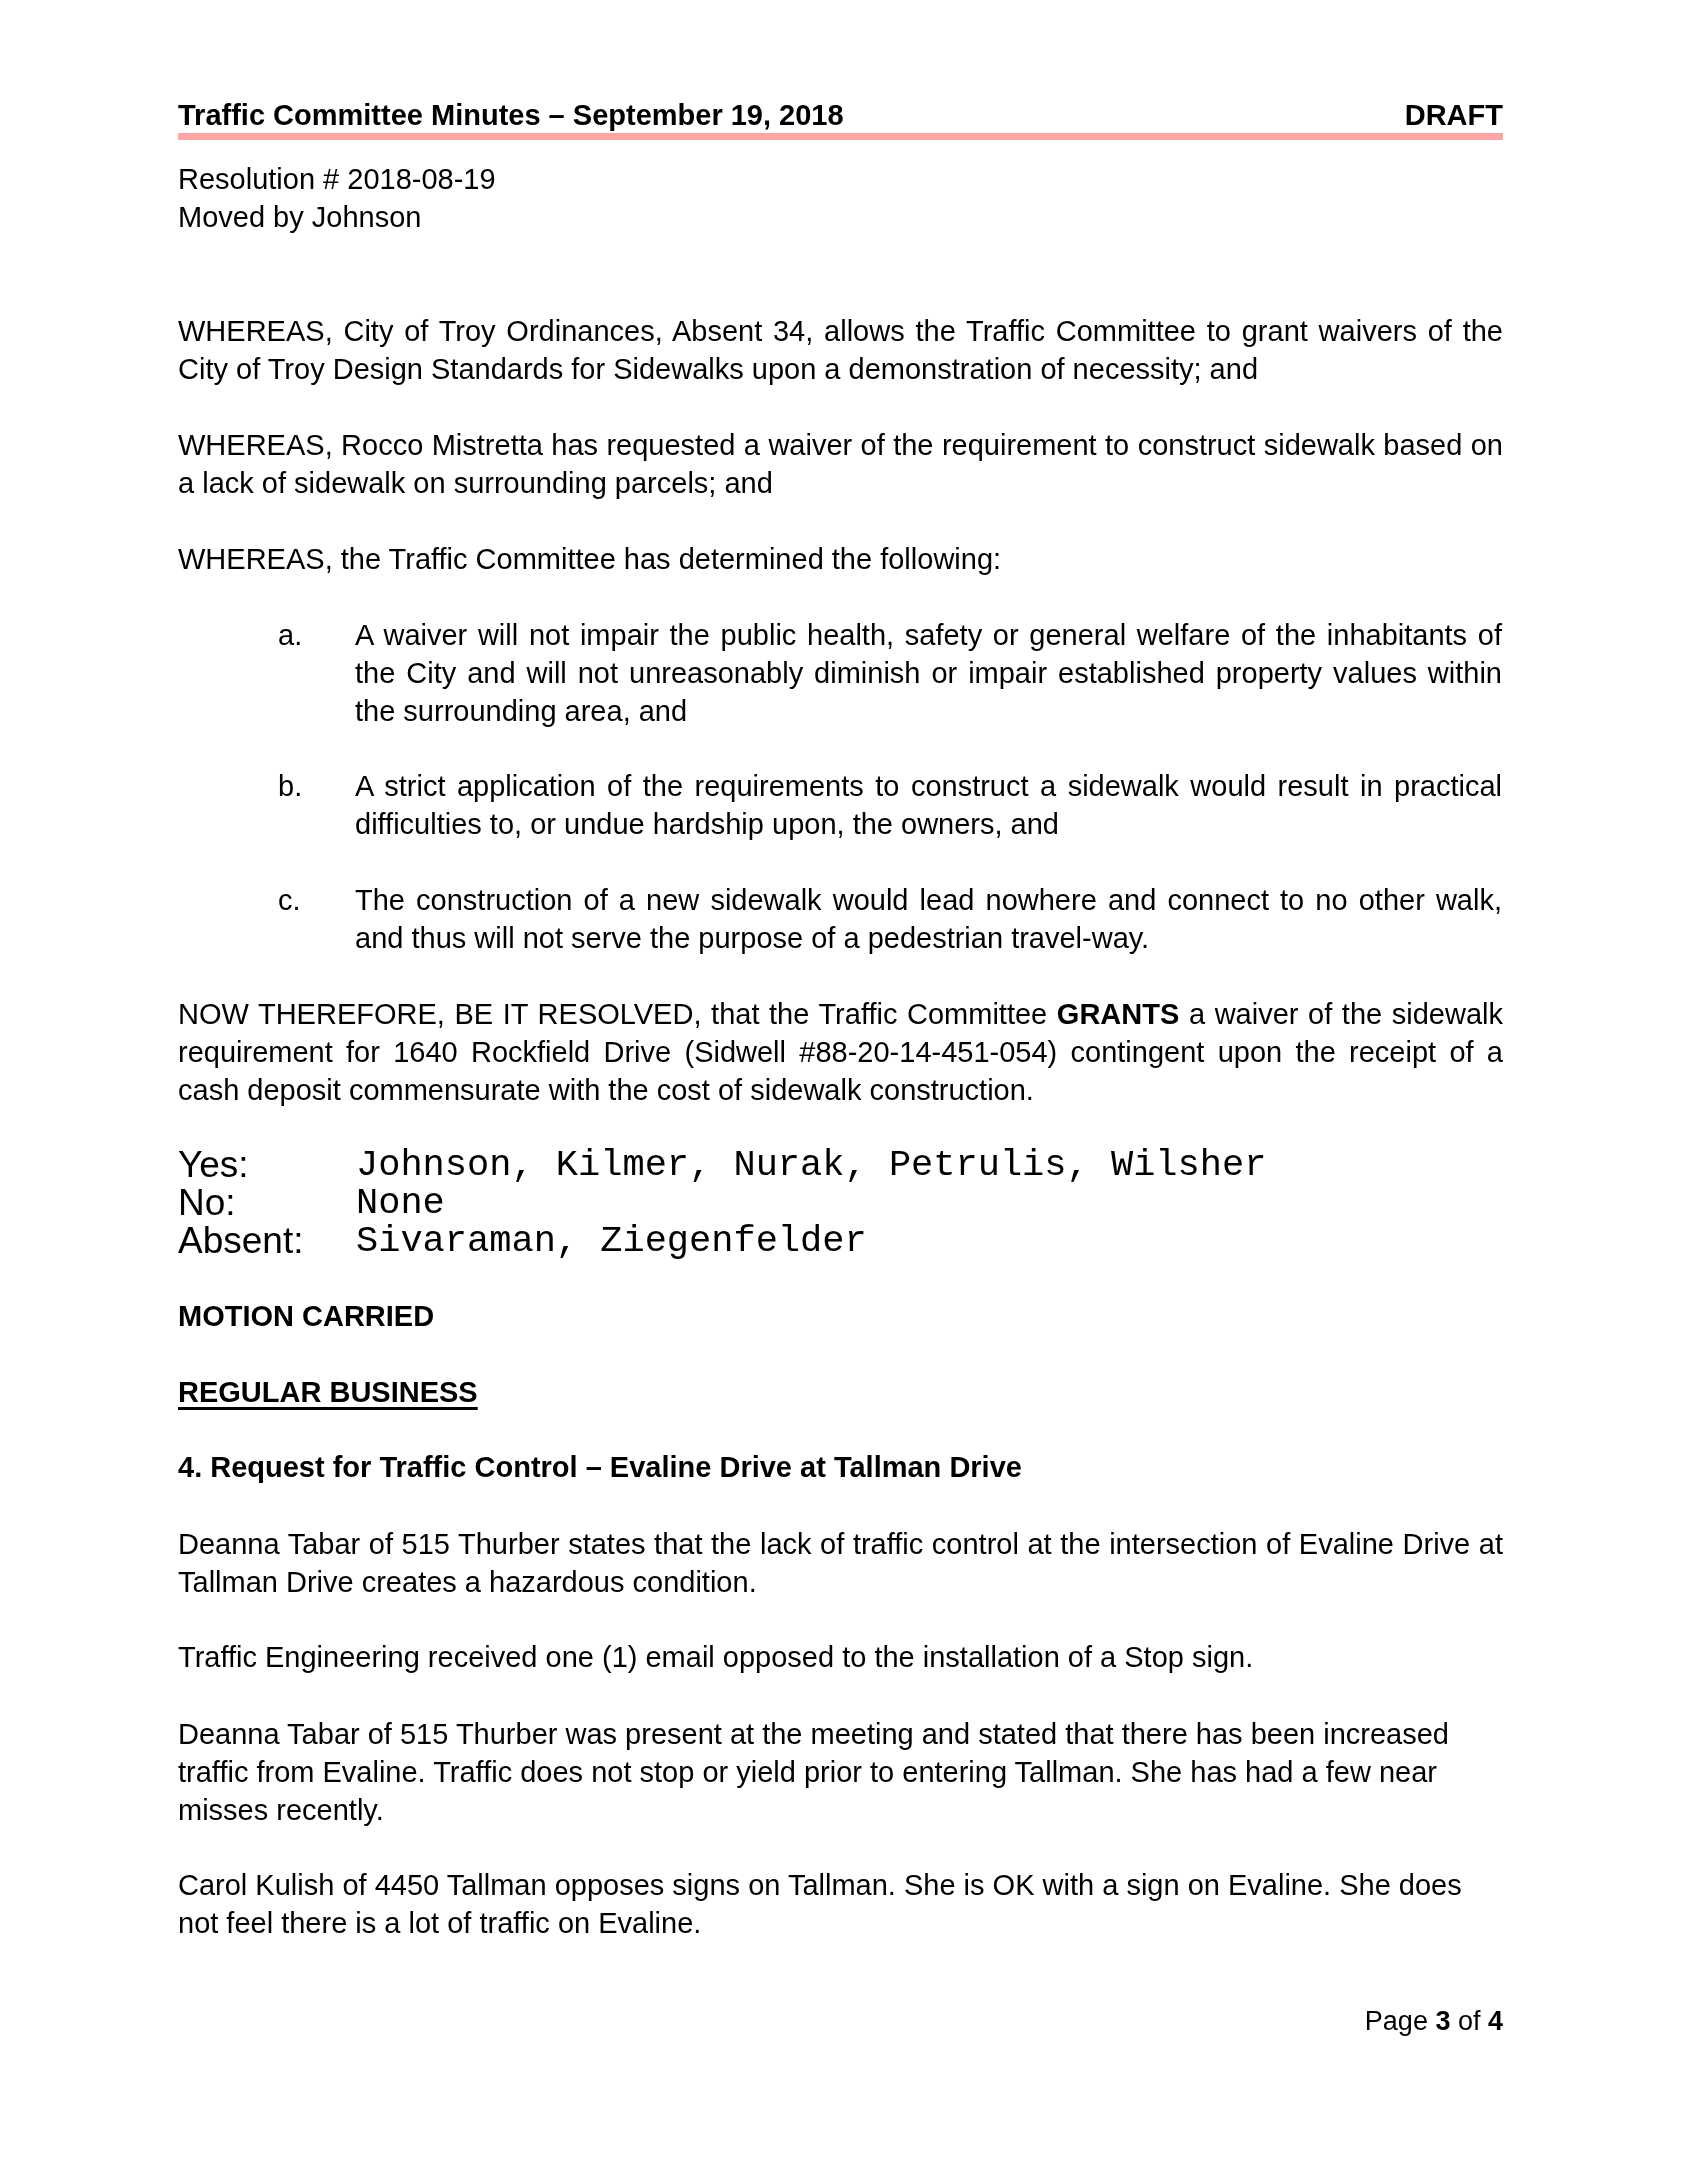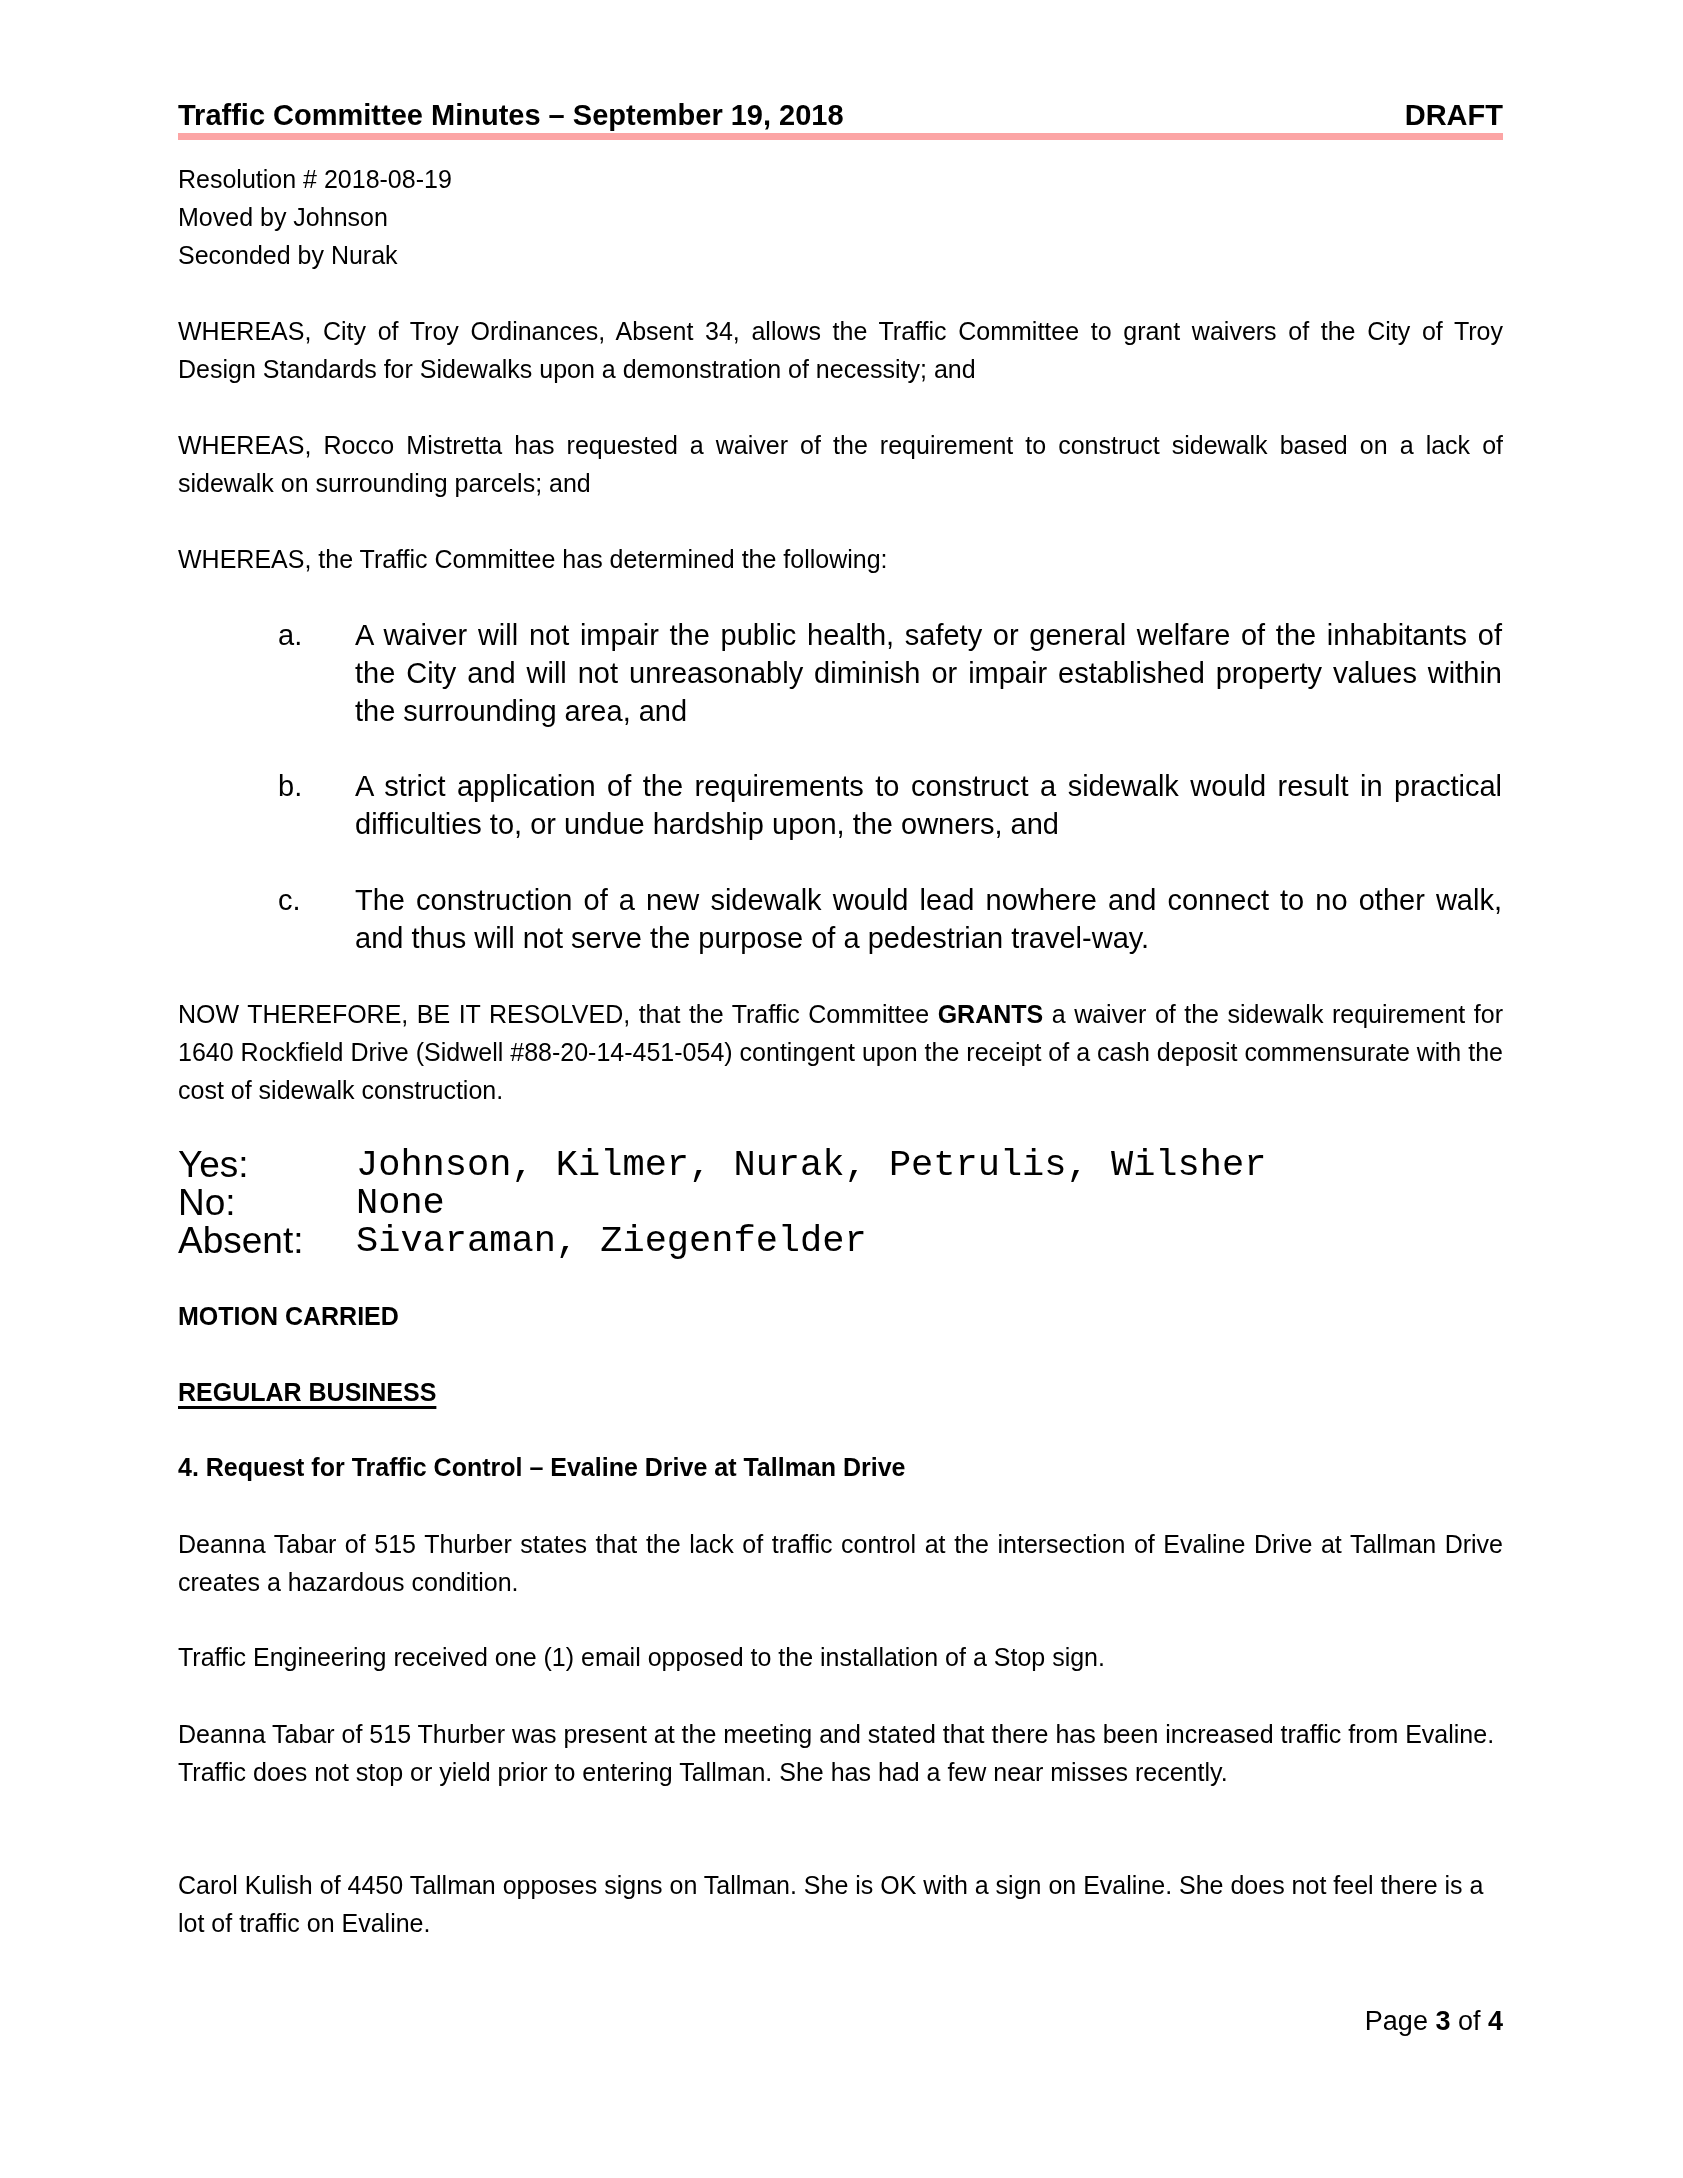--- a/index.html
+++ b/index.html
@@ -32,21 +32,21 @@
       font-size: 29px;
       line-height: 36px;
     }
     .header .title { position: absolute; left: 0; top: 0; }
     .header .status { position: absolute; right: 0; top: 0; }
 
     .txt {
       position: absolute;
       left: 0;
       width: 1325px;
-      font-size: 25px;
+      font-size: 29px;
       line-height: 38px;
       margin: 0;
     }
     .justify { text-align: justify; text-align-last: left; }
     .block-lines span { display: block; }
 
     .list-item {
       position: absolute;
       left: 100px;
       width: 1225px;
@@ -95,21 +95,20 @@
 <div class="page">
 
   <div class="header">
     <span class="title">Traffic Committee Minutes – September 19, 2018</span>
     <span class="status">DRAFT</span>
   </div>
 
   <div class="txt block-lines" style="top:160px;">
     <span>Resolution # 2018-08-19</span>
     <span>Moved by Johnson</span>
-    <span>Seconded by Nurak</span>
   </div>
 
   <p class="txt justify" style="top:312px;">WHEREAS, City of Troy Ordinances, Absent 34, allows the Traffic Committee to grant waivers of the City of Troy Design Standards for Sidewalks upon a demonstration of necessity; and</p>
   <p class="txt justify" style="top:426px;">WHEREAS, Rocco Mistretta has requested a waiver of the requirement to construct sidewalk based on a lack of sidewalk on surrounding parcels; and</p>
   <p class="txt" style="top:540px;">WHEREAS, the Traffic Committee has determined the following:</p>
 
   <div class="list-item" style="top:616px;">
     <span class="marker">a.</span>
     <span class="body">A waiver will not impair the public health, safety or general welfare of the inhabitants of the City and will not unreasonably diminish or impair established property values within the surrounding area, and</span>
   </div>

